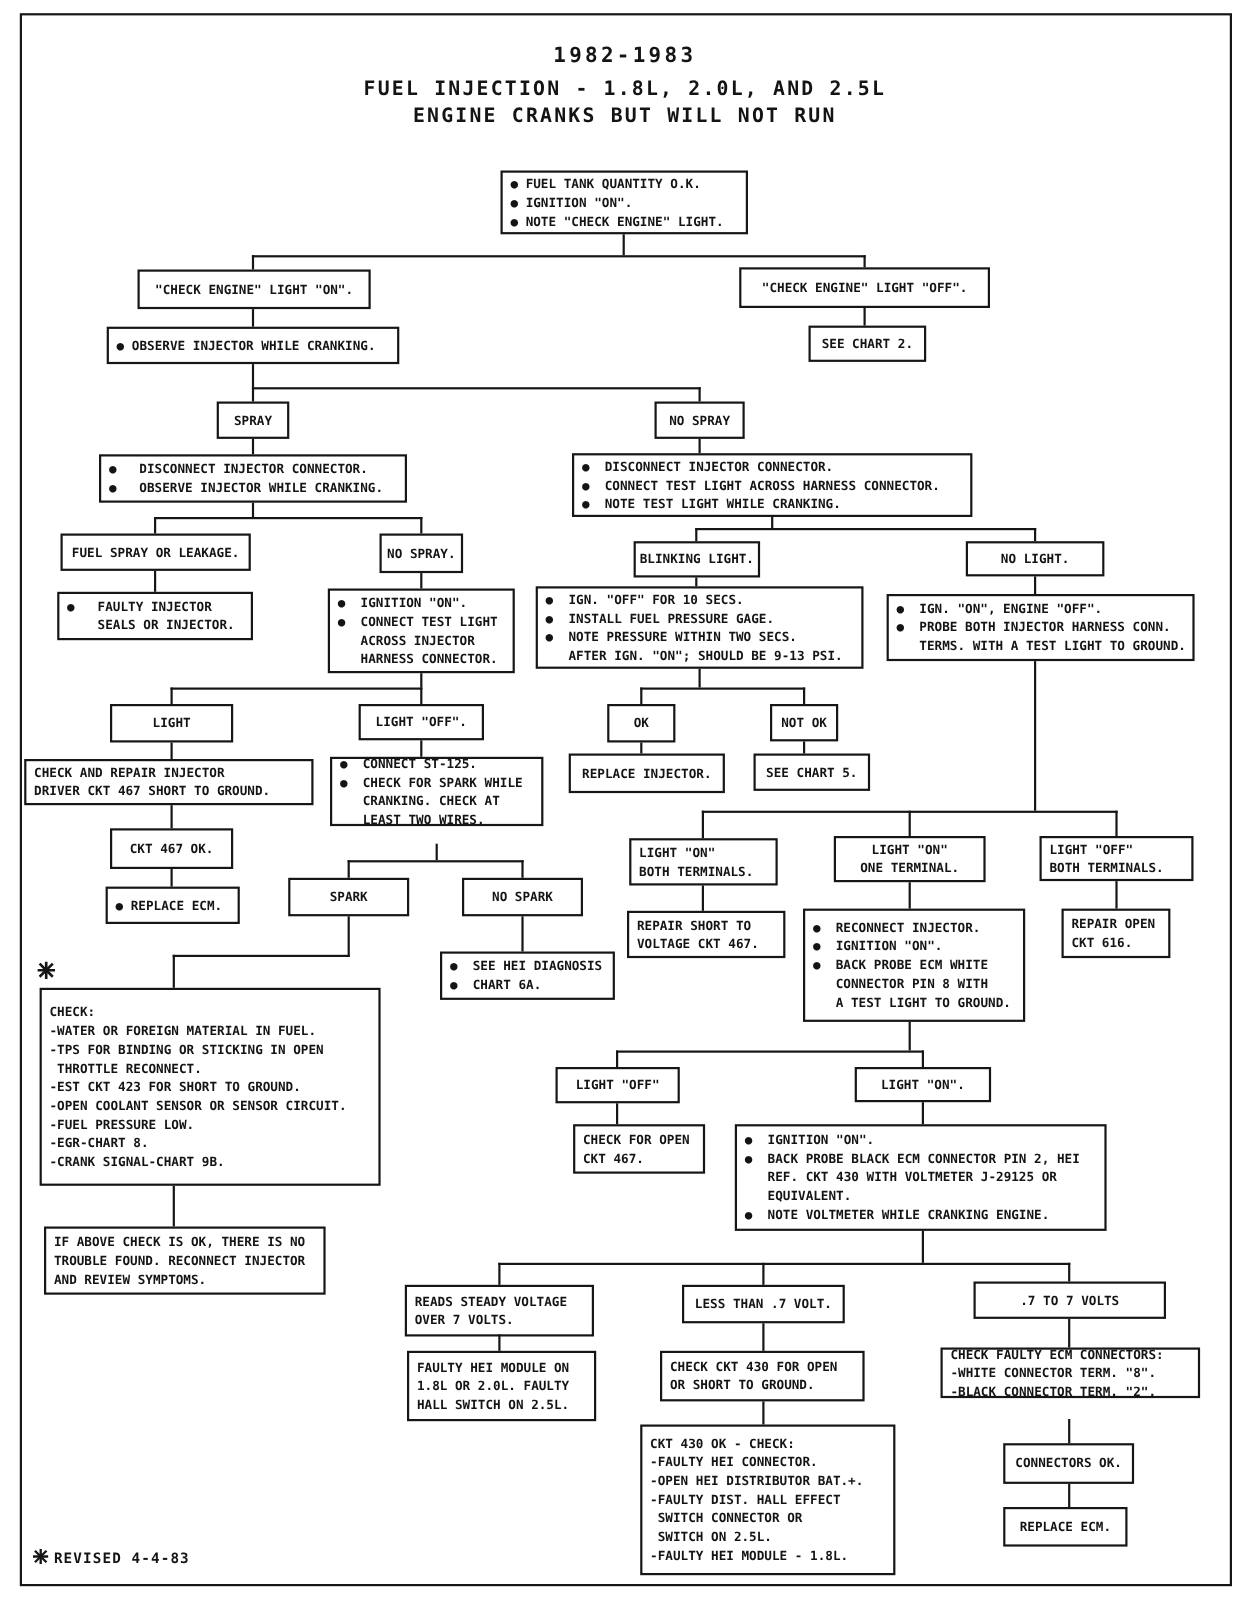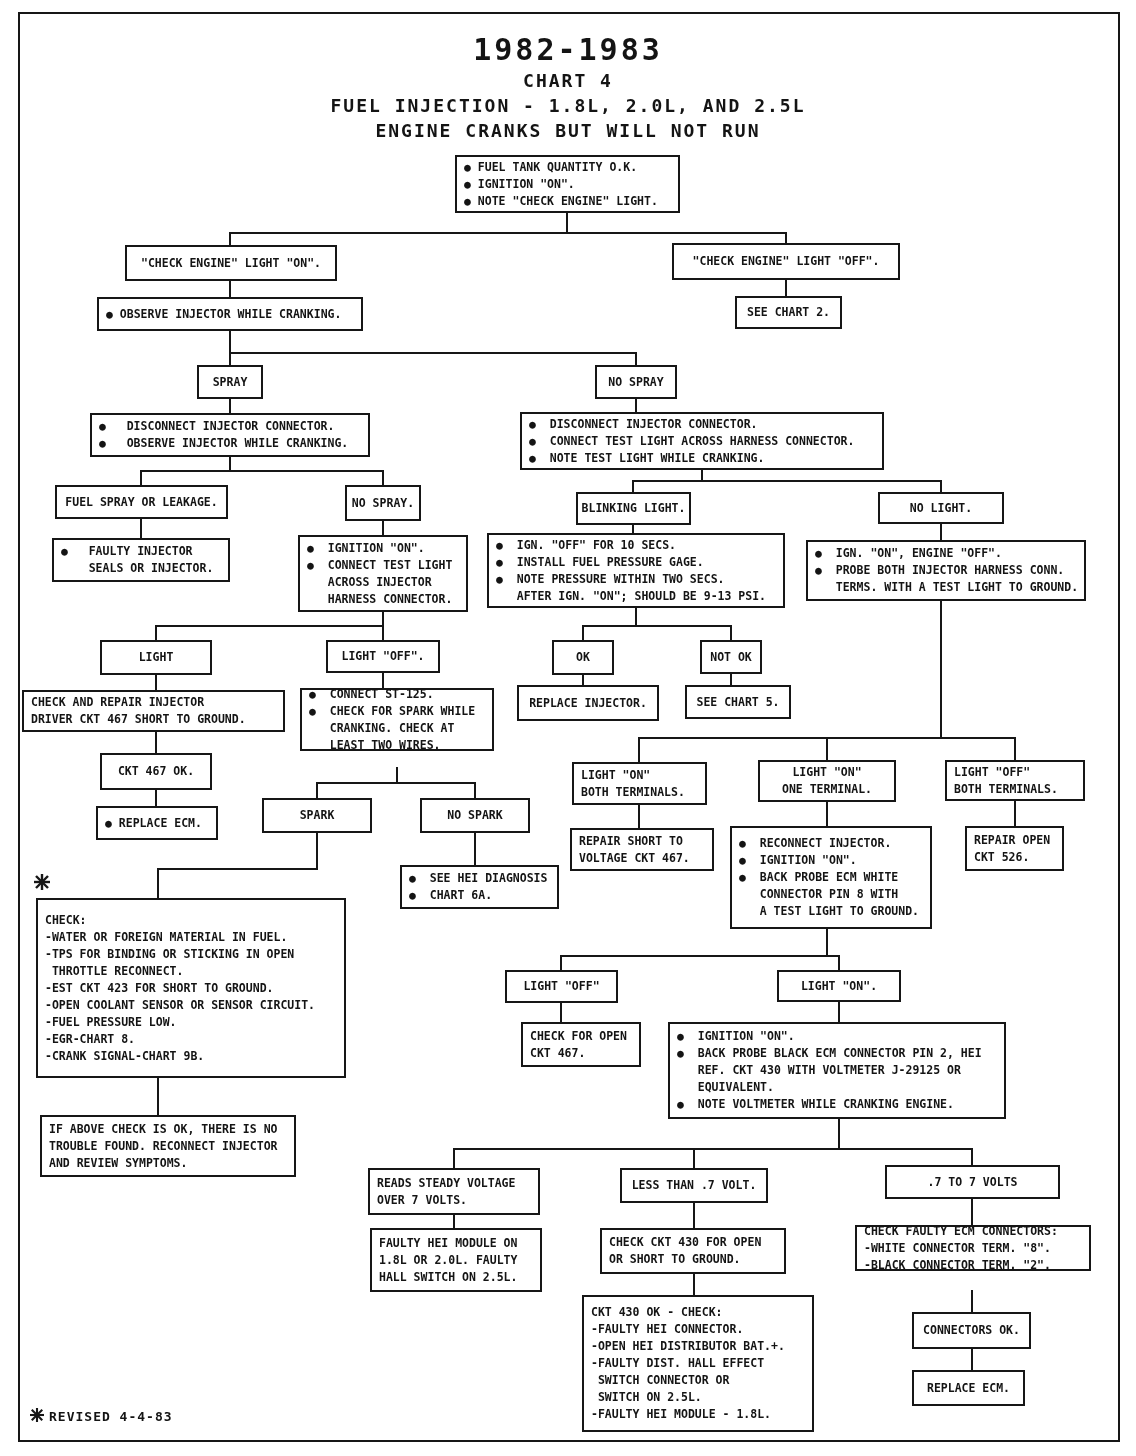--- a/index.html
+++ b/index.html
@@ -3,41 +3,40 @@
 <meta charset="utf-8">
 <style>
   html,body { margin:0; padding:0; }
   body {
     width:1136px; height:1456px; position:relative; background:#ffffff;
     font-family:"DejaVu Sans Mono", monospace; color:#141414; overflow:hidden;
   }
   .frame { position:absolute; left:18px; top:12px; width:1102px; height:1430px;
     border:2px solid #161616; box-sizing:border-box; }
   .title { position:absolute; left:0; top:32px; width:1136px; text-align:center; font-weight:bold; }
-  .t1 { font-size:30px; line-height:36px; letter-spacing:3px; }
+  .t1 { font-size:19px; line-height:36px; letter-spacing:3px; }
   .t2 { font-size:18px; line-height:25px; letter-spacing:2px; }
   .box { position:absolute; border:2px solid #161616; background:#fff;
     display:flex; flex-direction:column; justify-content:center;
     padding:3px 7px; box-sizing:border-box; }
   .box .ln { white-space:pre; font-size:11.5px; line-height:17px; font-weight:bold; }
   .c { align-items:center; text-align:center; }
   .h,.v { position:absolute; background:#161616; }
   .h { height:2px; } .v { width:2px; }
   .ast { position:absolute; }
   .footer { position:absolute; left:30px; top:1408px; display:flex; align-items:center; gap:5px;
     font-size:13px; font-weight:bold; letter-spacing:1px; }
 </style>
 </head>
 <body>
 
 <div class="frame"></div>
 
 <div class="title">
   <div class="t1">1982-1983</div>
-  <div class="t2">CHART 4</div>
   <div class="t2">FUEL INJECTION - 1.8L, 2.0L, AND 2.5L</div>
   <div class="t2">ENGINE CRANKS BUT WILL NOT RUN</div>
 </div>
 
 <div class="box" style="left:455px;top:155px;width:225px;height:58px">
     <div class="ln">● FUEL TANK QUANTITY O.K.</div>
     <div class="ln">● IGNITION "ON".</div>
     <div class="ln">● NOTE "CHECK ENGINE" LIGHT.</div>
   </div>
 <div class="box c" style="left:125px;top:245px;width:212px;height:36px">
@@ -162,21 +161,21 @@
   </div>
 <div class="box" style="left:730px;top:826px;width:202px;height:103px">
     <div class="ln">●  RECONNECT INJECTOR.</div>
     <div class="ln">●  IGNITION "ON".</div>
     <div class="ln">●  BACK PROBE ECM WHITE</div>
     <div class="ln">   CONNECTOR PIN 8 WITH</div>
     <div class="ln">   A TEST LIGHT TO GROUND.</div>
   </div>
 <div class="box" style="left:965px;top:826px;width:99px;height:45px">
     <div class="ln">REPAIR OPEN</div>
-    <div class="ln">CKT 526.</div>
+    <div class="ln">CKT 616.</div>
   </div>
 <div class="box" style="left:36px;top:898px;width:310px;height:180px">
     <div class="ln">CHECK:</div>
     <div class="ln">-WATER OR FOREIGN MATERIAL IN FUEL.</div>
     <div class="ln">-TPS FOR BINDING OR STICKING IN OPEN</div>
     <div class="ln"> THROTTLE RECONNECT.</div>
     <div class="ln">-EST CKT 423 FOR SHORT TO GROUND.</div>
     <div class="ln">-OPEN COOLANT SENSOR OR SENSOR CIRCUIT.</div>
     <div class="ln">-FUEL PRESSURE LOW.</div>
     <div class="ln">-EGR-CHART 8.</div>

